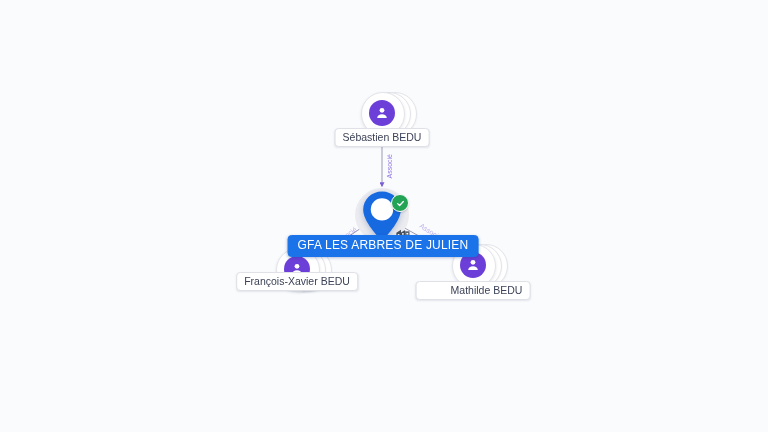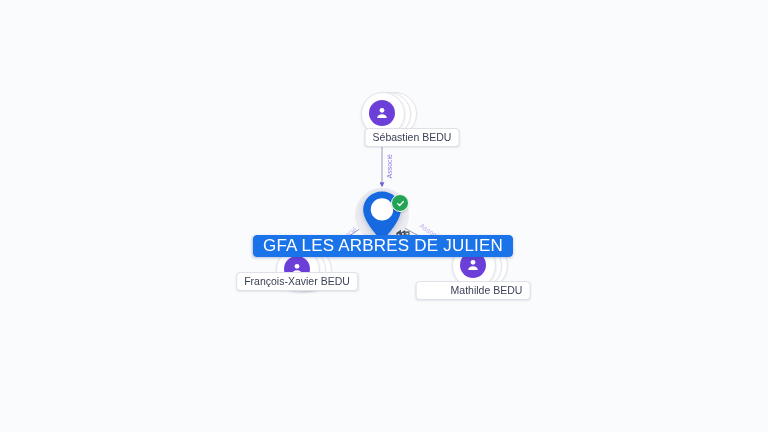--- a/index.html
+++ b/index.html
@@ -59,21 +59,21 @@
     background:#ffffff;border:1px solid #dfe1e6;border-radius:4px;
     padding:2px 7px 3px 7px;
     font-size:10.5px;line-height:12px;color:#3c4257;white-space:nowrap;
     box-shadow:0 1px 2px rgba(30,40,70,.10);
     z-index:10;
   }
   .chip-primary{
     position:absolute;transform:translate(-50%,0);
     background:#1a73e8;border:1px solid #1a73e8;border-radius:4px;
     padding:3px 9px 4px 9px;
-    font-size:17px;line-height:13px;color:#ffffff;white-space:nowrap;letter-spacing:.2px;
+    font-size:12px;line-height:13px;color:#ffffff;white-space:nowrap;letter-spacing:.2px;
     box-shadow:0 1px 3px rgba(20,60,140,.30);
     z-index:12;
   }
   .edge-label{
     position:absolute;transform-origin:50% 50%;
     font-size:7px;line-height:8px;color:#8b6fe0;white-space:nowrap;
     z-index:5;opacity:.95;
   }
   .edge-label.faint{opacity:.55;}
 </style>
@@ -114,21 +114,21 @@
       <div class="sheet s2"></div>
       <div class="sheet s1"></div>
       <div class="avatar">
         <svg viewBox="0 0 24 24" xmlns="http://www.w3.org/2000/svg">
           <circle cx="12" cy="8" r="3.6" fill="#ffffff"></circle>
           <path d="M4.8 19.5c0-3.6 3.2-5.8 7.2-5.8s7.2 2.2 7.2 5.8z" fill="#ffffff"></path>
         </svg>
       </div>
     </div>
   </div>
-  <div class="chip" style="left:382px;top:128px;margin-left:30px;">Sébastien BEDU</div>
+  <div class="chip" style="left:382px;top:128px;">Sébastien BEDU</div>
 
   <div class="person-node" style="left:297px;top:269px;">
     <div class="stack">
       <div class="sheet s3"></div>
       <div class="sheet s2"></div>
       <div class="sheet s1"></div>
       <div class="avatar">
         <svg viewBox="0 0 24 24" xmlns="http://www.w3.org/2000/svg">
           <circle cx="12" cy="8" r="3.6" fill="#ffffff"></circle>
           <path d="M4.8 19.5c0-3.6 3.2-5.8 7.2-5.8s7.2 2.2 7.2 5.8z" fill="#ffffff"></path>

